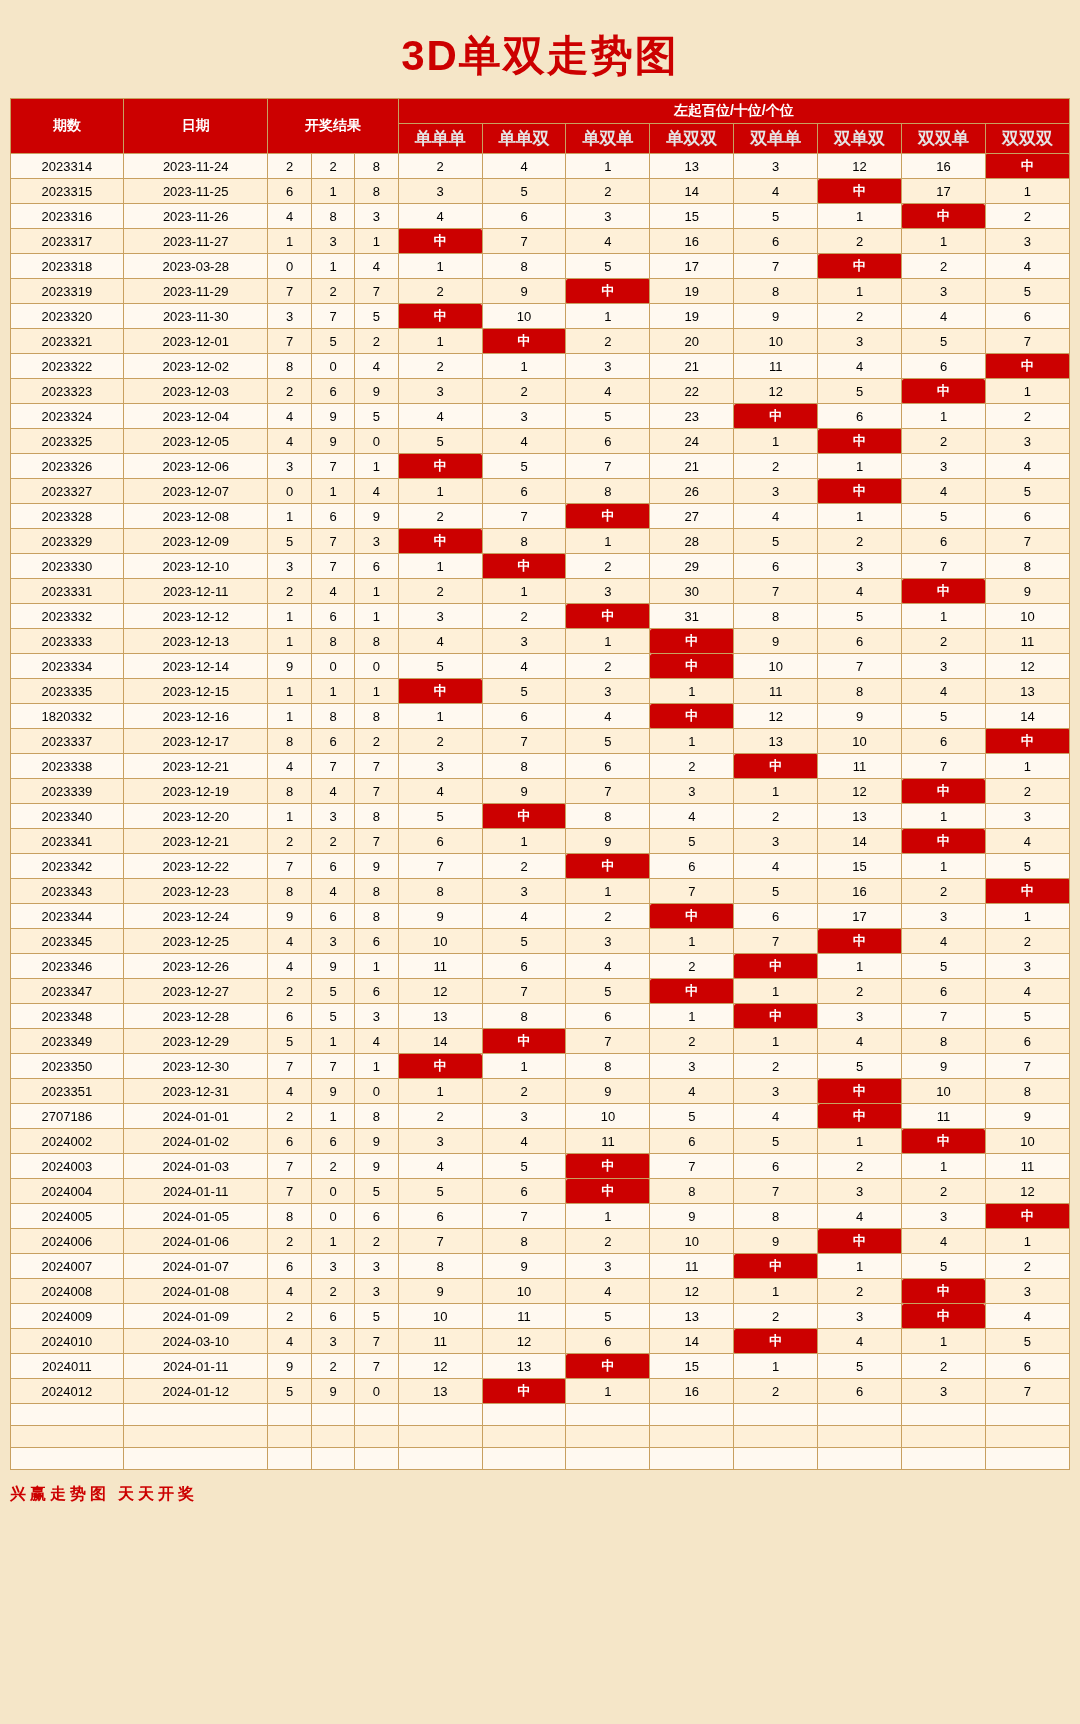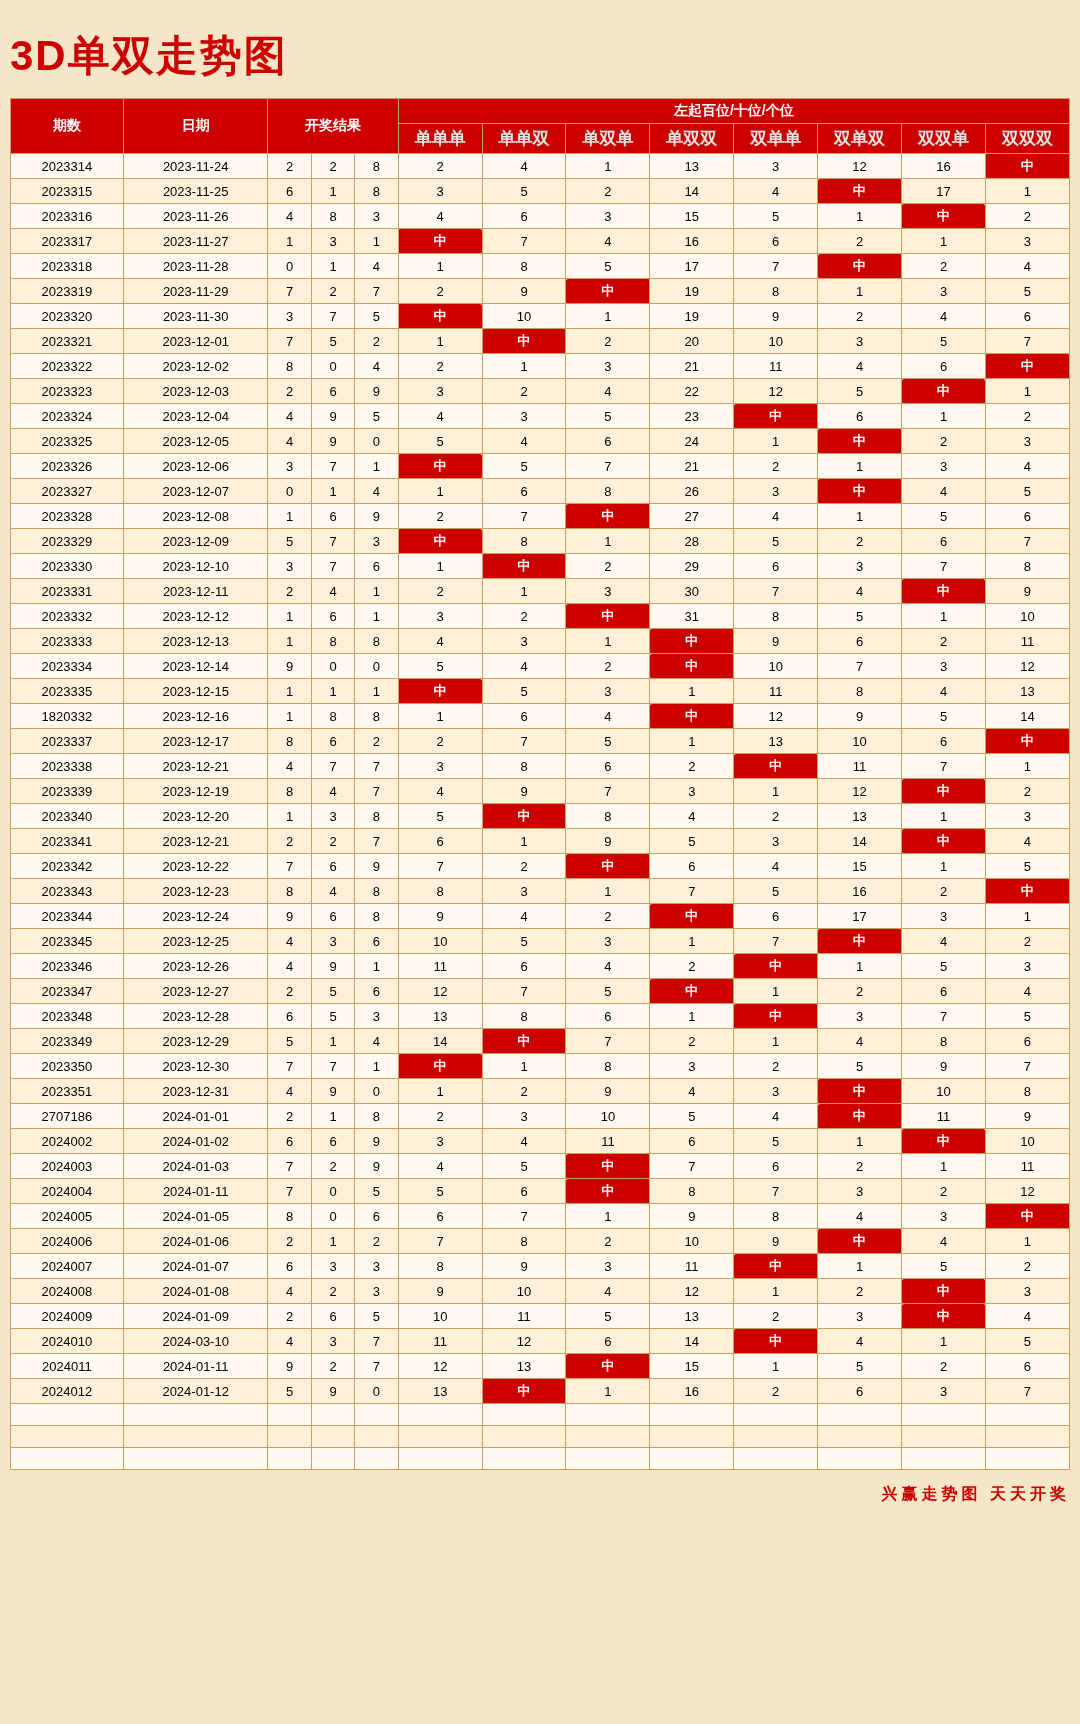--- a/index.html
+++ b/index.html
@@ -8,20 +8,21 @@
       font-family: Arial, sans-serif;
       width: 1080px;
       min-height: 1724px;
     }
     .page-wrapper {
       background: #f5e6c8;
       padding: 10px;
       min-height: 1724px;
     }
     .main-title {
+      text-align: center;
       font-size: 42px;
       font-weight: bold;
       color: #cc0000;
       padding: 18px 0 14px 0;
       letter-spacing: 2px;
     }
     .table-container {
       width: 100%;
     }
     table {
@@ -67,26 +68,27 @@
     tbody tr:nth-child(even) {
       background: #fef0d8;
     }
     .zhong {
       background: #cc0000 !important;
       color: #fff !important;
       font-weight: bold;
       border-radius: 2px;
     }
     .footer-bar {
-      text-align: right;
+      text-align: left;
       font-size: 16px;
       color: #cc0000;
       font-weight: bold;
       padding: 14px 0 10px 0;
       letter-spacing: 4px;
+      font-family: Liberation Serif, serif;
     }
     .top-label-row th {
       background: #cc0000;
       color: #fff;
     }
   </style>
 </head>
 <body>
 
 <div class="page-wrapper">
@@ -182,21 +184,21 @@
             <td>7</td>
             <td>4</td>
             <td>16</td>
             <td>6</td>
             <td>2</td>
             <td>1</td>
             <td>3</td>
           </tr>
           <tr>
             <td>2023318</td>
-            <td>2023-11-28</td>
+            <td>2023-03-28</td>
             <td>0</td>
             <td>1</td>
             <td>4</td>
             <td>1</td>
             <td>8</td>
             <td>5</td>
             <td>17</td>
             <td>7</td>
             <td class="zhong">中</td>
             <td>2</td>

